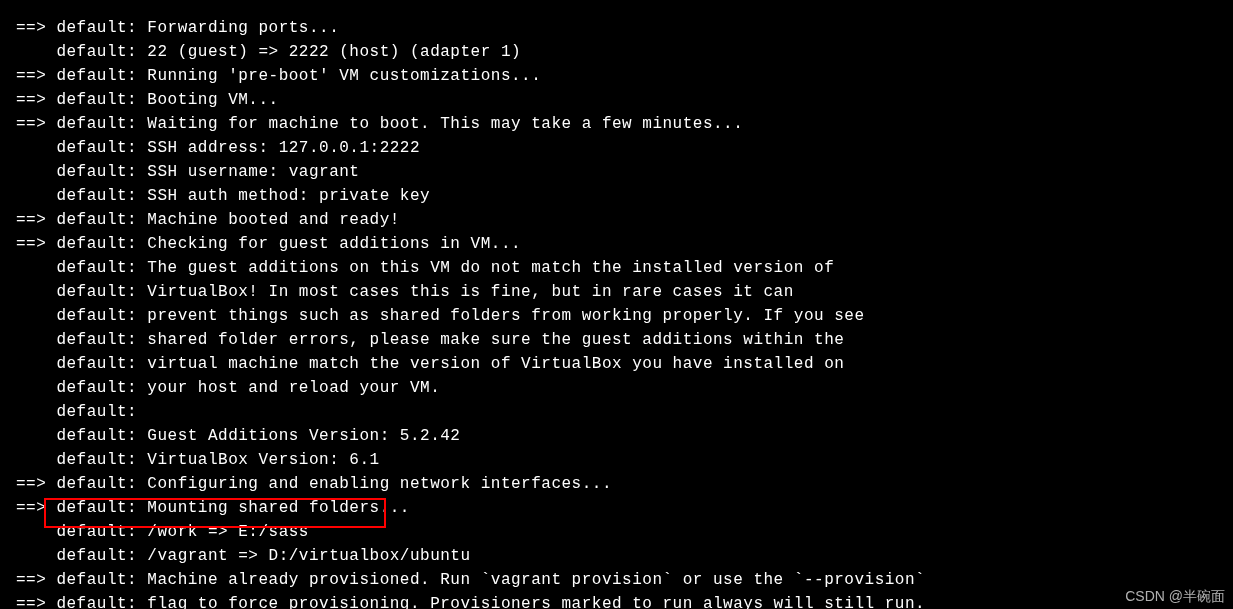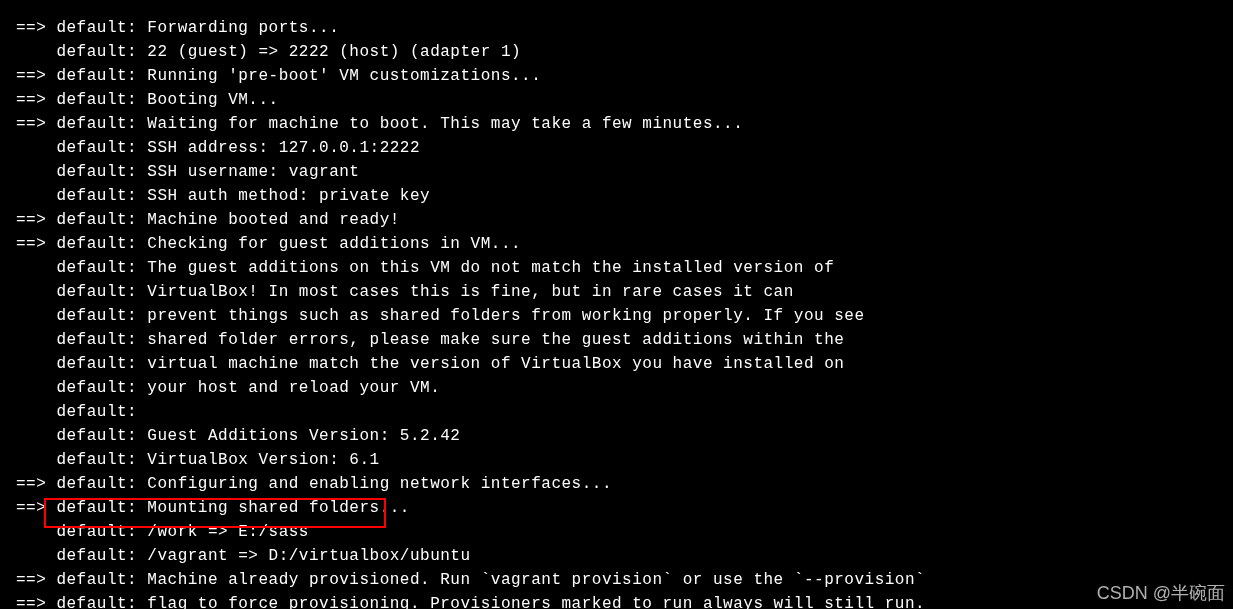--- a/index.html
+++ b/index.html
@@ -27,21 +27,21 @@
     border: 2px solid #ff0000;
     position: absolute;
     pointer-events: none;
   }
   .watermark {
     position: absolute;
     bottom: 2px;
     right: 8px;
     color: #ddd;
     font-family: sans-serif;
-    font-size: 18px;
+    font-size: 14px;
     opacity: 0.8;
   }
 </style>
 </head>
 <body>
 
 <div class="terminal" id="terminal"><div class="line">==&gt; default: Forwarding ports...</div><div class="line">    default: 22 (guest) =&gt; 2222 (host) (adapter 1)</div><div class="line">==&gt; default: Running 'pre-boot' VM customizations...</div><div class="line">==&gt; default: Booting VM...</div><div class="line">==&gt; default: Waiting for machine to boot. This may take a few minutes...</div><div class="line">    default: SSH address: 127.0.0.1:2222</div><div class="line">    default: SSH username: vagrant</div><div class="line">    default: SSH auth method: private key</div><div class="line">==&gt; default: Machine booted and ready!</div><div class="line">==&gt; default: Checking for guest additions in VM...</div><div class="line">    default: The guest additions on this VM do not match the installed version of</div><div class="line">    default: VirtualBox! In most cases this is fine, but in rare cases it can</div><div class="line">    default: prevent things such as shared folders from working properly. If you see</div><div class="line">    default: shared folder errors, please make sure the guest additions within the</div><div class="line">    default: virtual machine match the version of VirtualBox you have installed on</div><div class="line">    default: your host and reload your VM.</div><div class="line">    default:</div><div class="line">    default: Guest Additions Version: 5.2.42</div><div class="line">    default: VirtualBox Version: 6.1</div><div class="line">==&gt; default: Configuring and enabling network interfaces...</div><div class="line">==&gt; default: Mounting shared folders...</div><div class="line">    default: /work =&gt; E:/sass</div><div class="line">    default: /vagrant =&gt; D:/virtualbox/ubuntu</div><div class="line">==&gt; default: Machine already provisioned. Run `vagrant provision` or use the `--provision`</div><div class="line">==&gt; default: flag to force provisioning. Provisioners marked to run always will still run.</div></div>
 
 <div class="highlight-box" id="hl" style="top: 498px; left: 44px; width: 338px; height: 26px;"></div>
 

